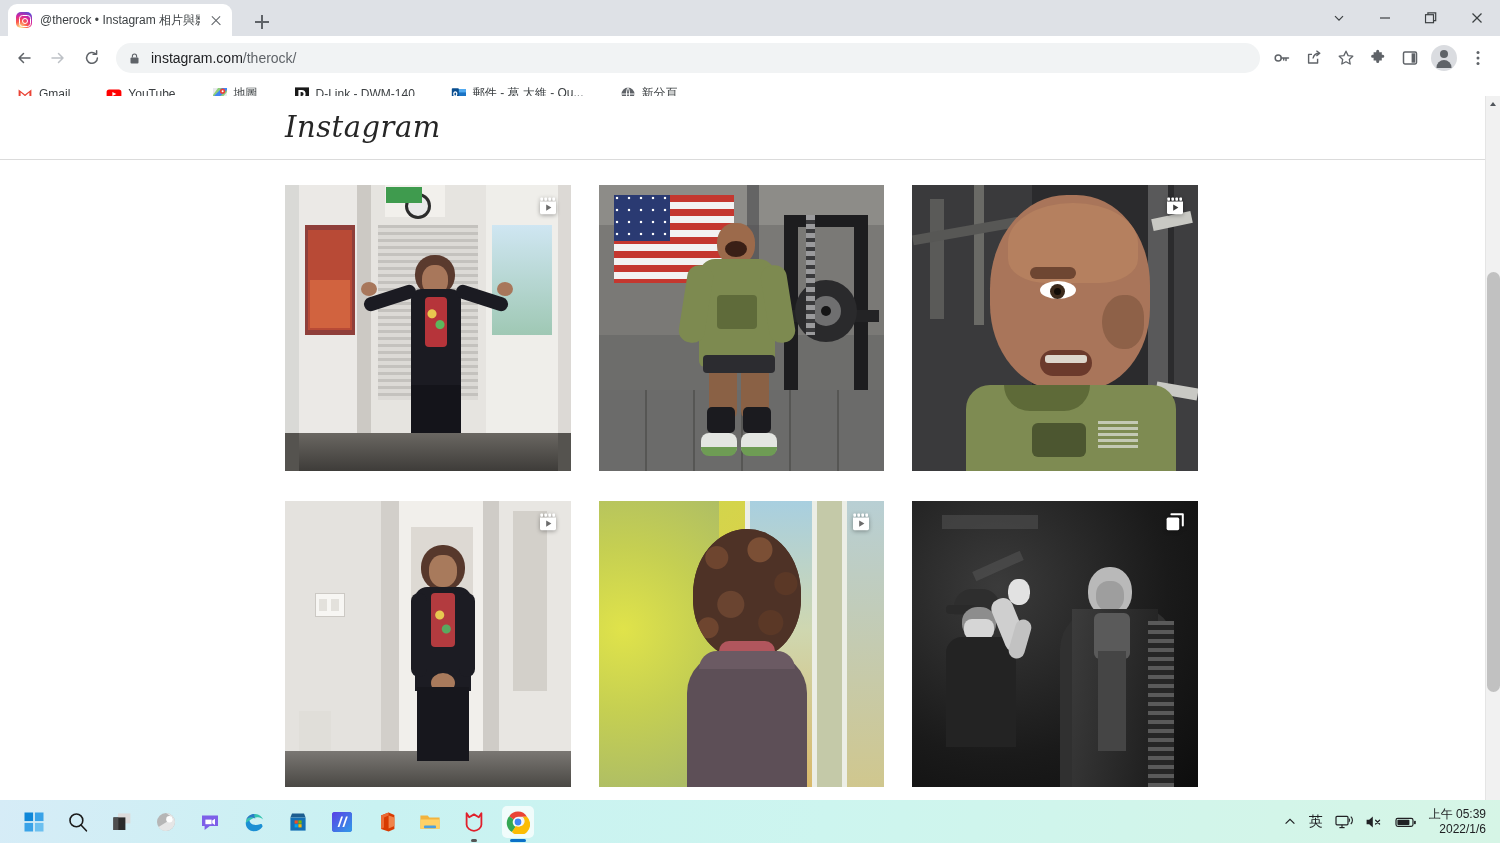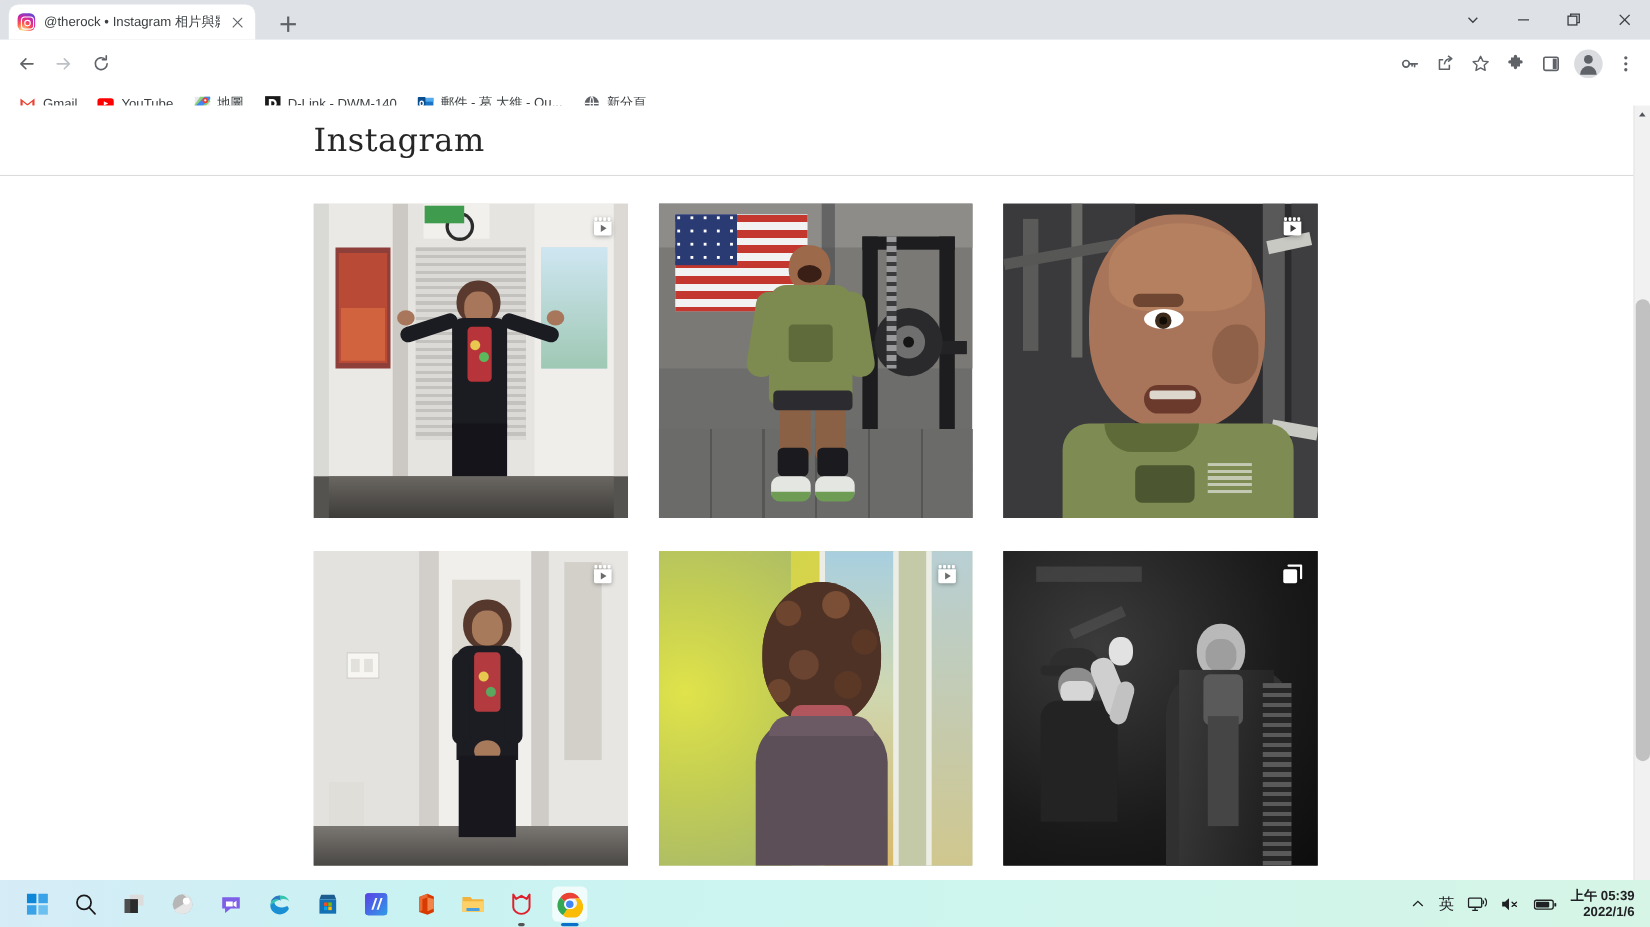--- a/index.html
+++ b/index.html
@@ -87,38 +87,38 @@
     width:8px; height:8px; border-radius:50%; background:#5f6368;
   }
   .avatar-btn::after {
     content:""; position:absolute; left:50%; bottom:3px; transform:translateX(-50%);
     width:15px; height:8px; border-radius:8px 8px 0 0; background:#5f6368;
   }
 
   
   .bookmarks {
     position:relative; height:28px; background:#fff;
-    display:flex; align-items:center; padding:0 10px; gap:4px;
+    display:flex; align-items:center; padding:0 10px; gap:22px;
     border-bottom:1px solid #e0e0e0;
   }
   .bm { display:flex; align-items:center; gap:6px; padding:3px 7px; border-radius:4px; cursor:pointer; }
   .bm-label { font-size:12px; color:#3c4043; white-space:nowrap; }
   .bm-ico { width:16px; height:16px; flex:none; position:relative; }
 
   
   .page { position:absolute; top:96px; left:0; width:1500px; height:704px; background:#fff; overflow:hidden; }
 
   .ig-header {
     position:absolute; top:0; left:0; width:1485px; height:64px; background:#fff;
     border-bottom:1px solid #dbdbdb;
   }
   .ig-logo {
     position:absolute; left:285px; top:14px;
     font-family:"DejaVu Serif","Liberation Serif",serif;
-    font-size:29px; color:#262626; letter-spacing:0.5px;
+    font-size:29px; font-style:italic; color:#262626; letter-spacing:0.5px;
   }
   .ig-search {
     position:absolute; left:612px; top:113px; width:260px; height:36px;
     background:#efefef; border-radius:8px; display:flex; align-items:center;
     padding:0 14px; gap:12px; cursor:text;
   }
   .ig-search-ph { font-size:14px; color:#8e8e8e; }
   .ig-login {
     position:absolute; left:1110px; top:116px; width:47px; height:30px;
     background:#0095f6; border-radius:8px; color:#fff; font-size:14px; font-weight:bold;
@@ -182,21 +182,21 @@
   }
   .tbapp.active { background:rgba(255,255,255,.72); }
   .tb-underline {
     position:absolute; bottom:-4px; left:50%; transform:translateX(-50%);
     width:16px; height:3px; border-radius:2px; background:#0a70c8;
   }
   .tb-underline.small { width:6px; background:#555; }
   .tray { margin-left:auto; display:flex; align-items:center; gap:12px; margin-right:14px; }
   .tray-ico { position:relative; cursor:pointer; display:flex; align-items:center; }
   .tray-text { font-size:14px; color:#202124; }
-  .clock { text-align:right; font-size:12px; color:#202124; line-height:15px; cursor:pointer;font-weight:bold; }
+  .clock { text-align:right; font-size:12px; color:#202124; line-height:15px; cursor:pointer; }
 </style>
 </head>
 <body>
 
 <div id="screen">
 
   <div class="browser">
 
     <div class="tabstrip">
       <div class="tab">
@@ -243,20 +243,29 @@
             <path d="M3 9 H14 M9.5 4.5 L14 9 L9.5 13.5" stroke="#bdc1c6" stroke-width="1.5" fill="none" stroke-linecap="round" stroke-linejoin="round"></path>
           </svg>
       </div>
       <div class="navbtn">
         <svg width="18" height="18" viewBox="0 0 18 18">
           <path d="M14.4 9 A5.4 5.4 0 1 1 12.6 4.9" stroke="#5f6368" stroke-width="1.5" fill="none" stroke-linecap="round"></path>
           <path d="M13.6 1.8 L13.6 5.3 L10.1 5.3" stroke="#5f6368" stroke-width="1.5" fill="none" stroke-linecap="round" stroke-linejoin="round"></path>
         </svg>
       </div>
 
+      <div class="omnibox">
+        <span style="display:flex">
+          <svg width="13" height="13" viewBox="0 0 13 13">
+            <rect x="2.5" y="5.6" width="8" height="6" rx="1" fill="#5f6368"></rect>
+            <path d="M4.4 5.6 V4.1 a2.1 2.1 0 0 1 4.2 0 V5.6" stroke="#5f6368" stroke-width="1.1" fill="none"></path>
+          </svg>
+        </span>
+        <span class="url"><span>instagram.com</span><span class="path">/therock/</span></span>
+      </div>
 
       <div class="tb-icons">
         <div class="tbicon">
           <svg width="18" height="18" viewBox="0 0 18 18">
             <circle cx="5.2" cy="9" r="3" stroke="#5f6368" stroke-width="1.5" fill="none"></circle>
             <path d="M8.2 9 H15.5 M13 9 V11.6 M10.7 9 V11" stroke="#5f6368" stroke-width="1.5" stroke-linecap="round"></path>
           </svg>
         </div>
         <div class="tbicon">
           <svg width="18" height="18" viewBox="0 0 18 18">

